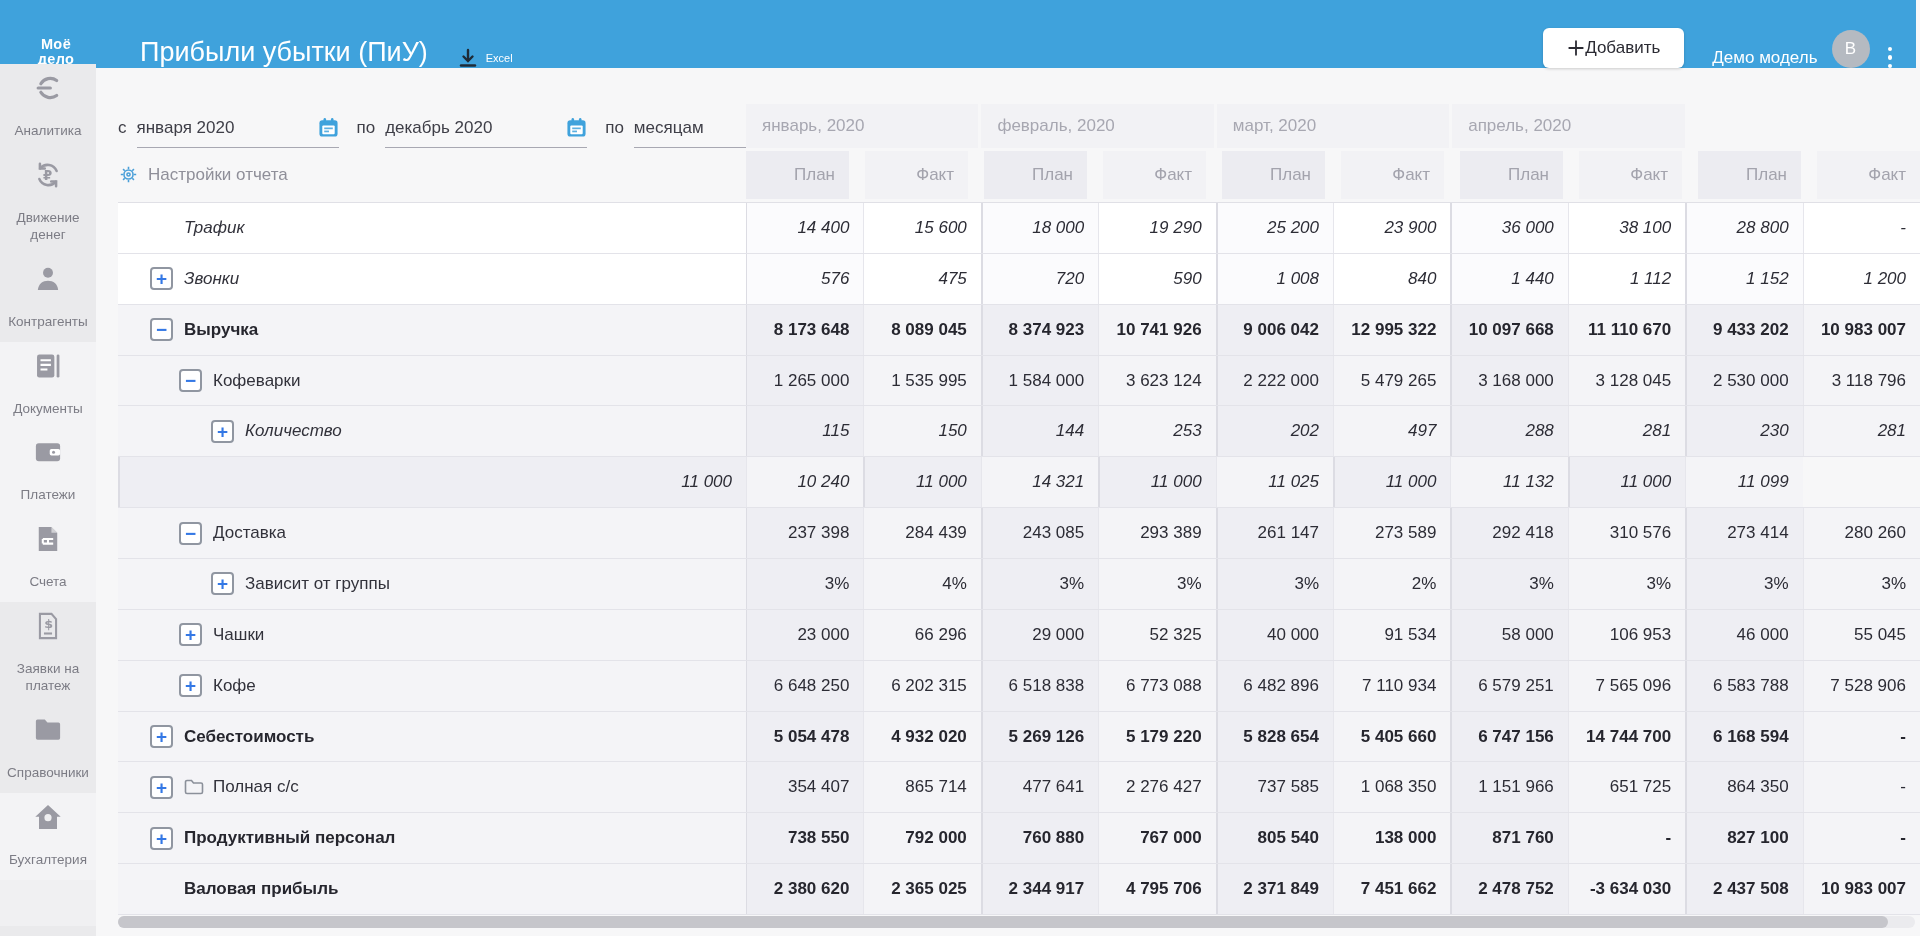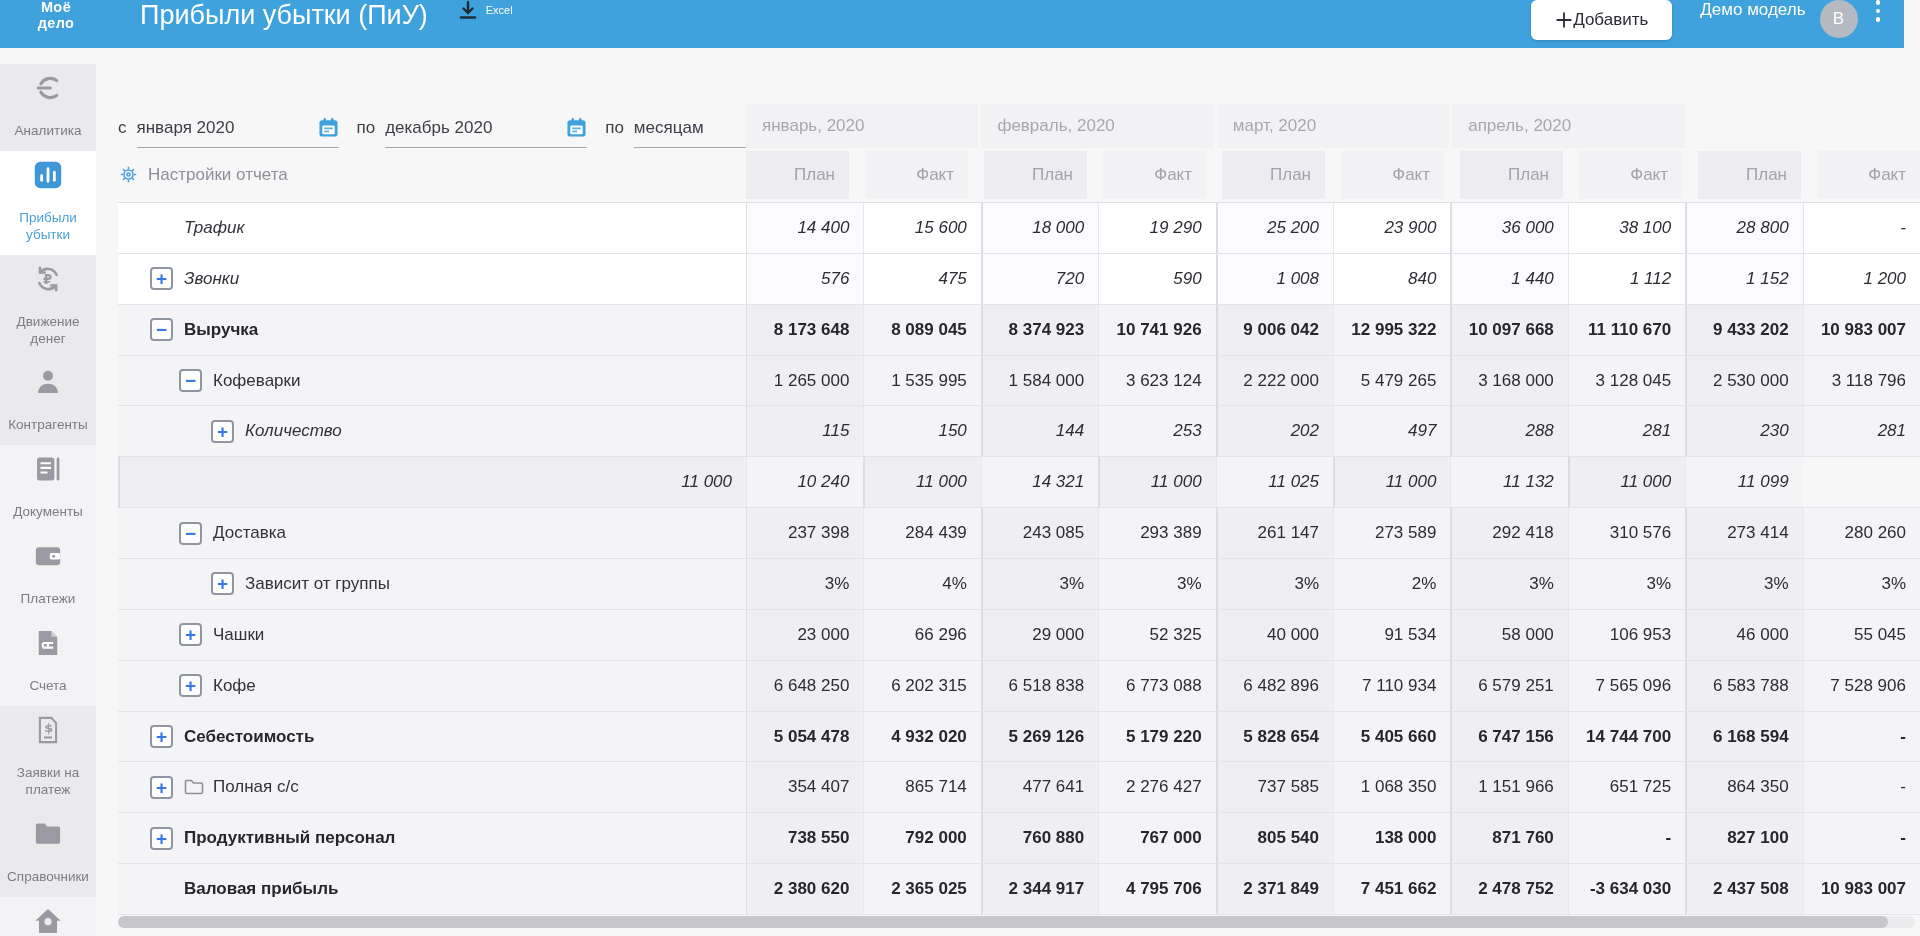--- a/index.html
+++ b/index.html
@@ -3,21 +3,21 @@
 <meta charset="utf-8">
 <style>
   :root{
     --accent:#3fa2dc; --toggle-blue:#3478e5; --line:#e3e3e9;
   }
   *{box-sizing:border-box}
   body{margin:0;background:#d8d8d8;font-family:"Liberation Sans","DejaVu Sans",sans-serif;}
   .app{position:relative;width:1920px;height:936px;background:#f7f7f8;overflow:hidden;}
 
   
-  .topbar{position:absolute;left:0;top:0;right:16px;height:48px;background:var(--accent);display:flex;align-items:flex-start;}
+  .topbar{position:absolute;left:0;top:0;right:4px;height:68px;background:var(--accent);display:flex;align-items:flex-end;}
   .logo{margin-left:26px;width:60px;color:#fff;font-weight:700;font-size:14.5px;line-height:1.08;text-align:center;letter-spacing:.4px;}
   .page-title{margin-left:54px;color:#fff;font-size:27px;font-weight:400;white-space:nowrap;}
   .excel{margin-left:30px;display:flex;align-items:center;gap:8px;cursor:pointer;}
   .excel .ic{width:20px;height:20px;color:#1e2b37;}
   .excel-label{color:#fff;font-size:11px;}
   .top-spacer{flex:1}
   .add-btn{height:40px;background:#fff;border:none;border-radius:6px;display:flex;align-items:center;padding:0 24px;font-size:17px;color:#2b2b33;box-shadow:0 1px 3px rgba(0,0,0,.18);cursor:pointer;font-family:inherit;}
   .add-btn .ic{width:18px;height:18px;color:#2b2b33;}
   .account-name{margin-left:28px;color:#fff;font-size:17px;white-space:nowrap;}
   .avatar{margin-left:14px;width:38px;height:38px;border-radius:50%;background:#b5bac1;color:#fff;font-size:17px;display:flex;align-items:center;justify-content:center;}
@@ -119,28 +119,20 @@
   </header>
 
   <nav class="sidebar">
       <div class="side-item shade"><span class="ic"><svg viewBox="0 0 26 26">
             <g fill="none" stroke="currentColor" stroke-width="2.8" stroke-linecap="round">
               <path d="M20.5 6.5A9.5 9.5 0 0 0 6.8 9.3"></path>
               <path d="M20.5 19.5A9.5 9.5 0 0 1 6.8 16.7"></path>
               <path d="M4.5 13h10.5"></path>
             </g>
           </svg></span><div class="side-label">Аналитика</div></div>
-      <div class="side-item active"><span class="ic"><svg viewBox="0 0 26 26">
-            <rect x="1.5" y="1.5" width="23" height="23" rx="5" fill="currentColor"></rect>
-            <g stroke="#fff" stroke-width="2.4" stroke-linecap="round">
-              <path d="M7.5 17.5v-4"></path>
-              <path d="M13 18.5V7.5"></path>
-              <path d="M18.5 17.5v-7"></path>
-            </g>
-          </svg></span><div class="side-label">Прибыли убытки</div></div>
       <div class="side-item shade"><span class="ic"><svg viewBox="0 0 26 26">
             <g fill="none" stroke="currentColor" stroke-width="2.2" stroke-linecap="round">
               <path d="M20.5 9.5A8.5 8.5 0 0 0 6.2 7.2"></path>
               <path d="M5.5 16.5a8.5 8.5 0 0 0 14.3 2.3"></path>
               <path d="M6 3.2v4.2h4.2"></path>
               <path d="M20 22.8v-4.2h-4.2"></path>
             </g>
             <text x="8.6" y="17.2" font-size="11.5" fill="currentColor" font-weight="bold" font-family="DejaVu Sans">₽</text>
           </svg></span><div class="side-label">Движение денег</div></div>
       <div class="side-item shade"><span class="ic"><svg viewBox="0 0 26 26" fill="currentColor">

